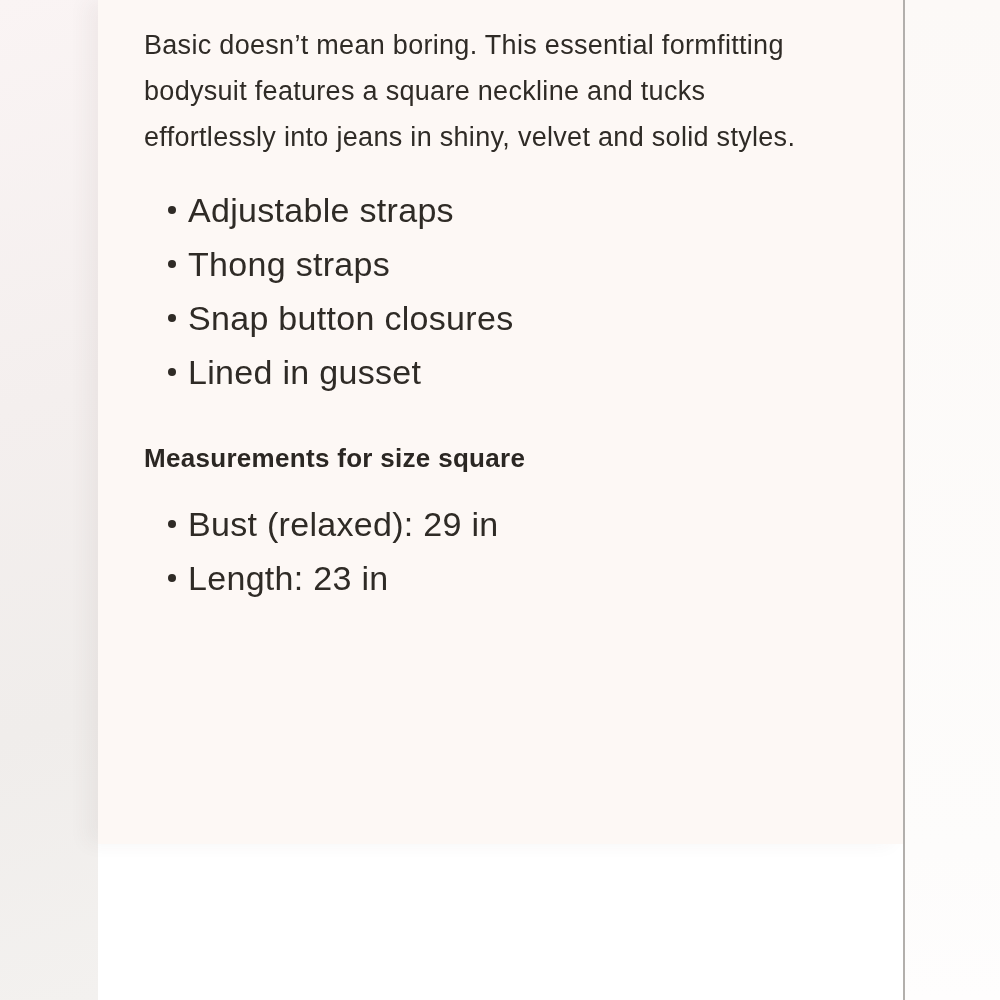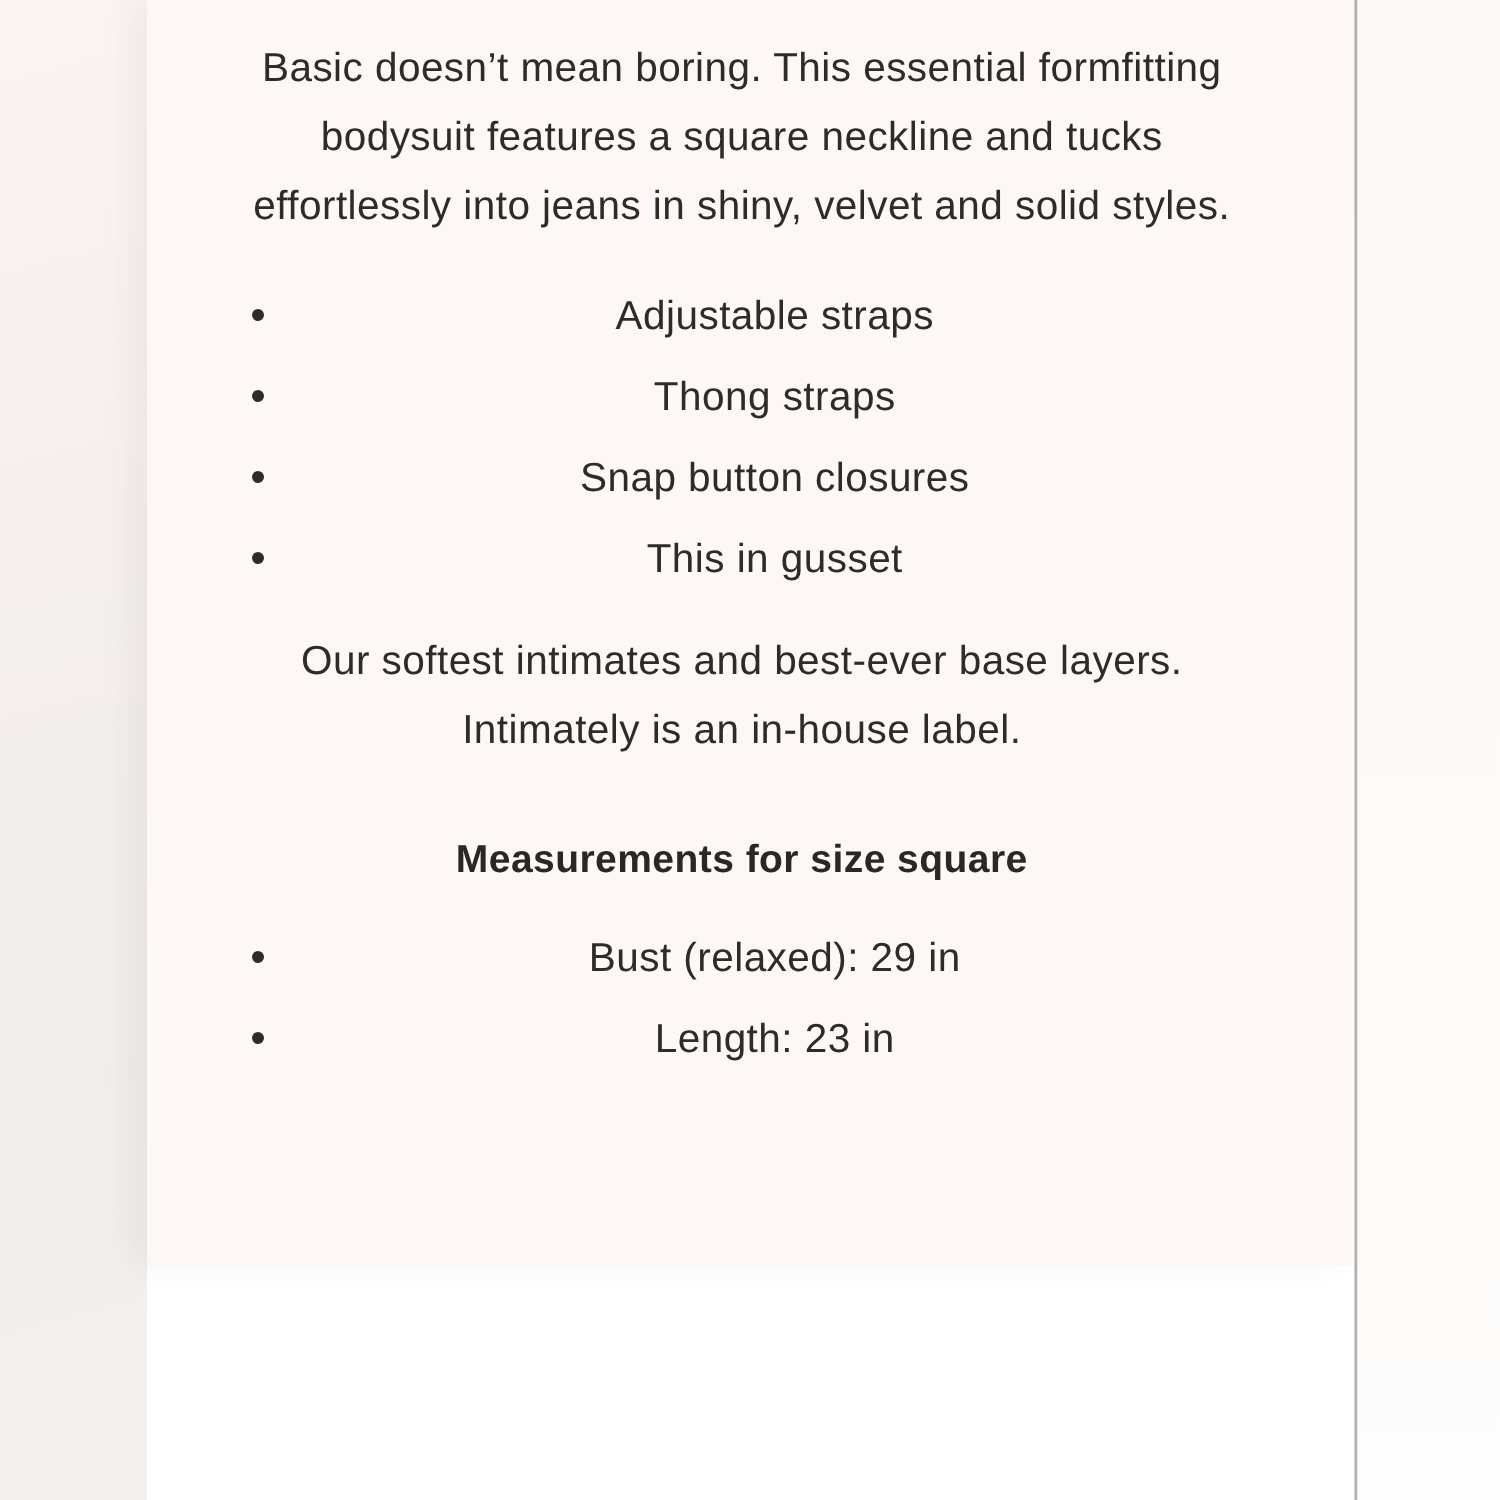--- a/index.html
+++ b/index.html
@@ -21,21 +21,20 @@
   }
   .left-gutter{
     width:98px;height:1000px;flex:0 0 98px;
     background:linear-gradient(165deg,var(--left-gutter-top) 0%,#f4efee 40%,var(--left-gutter-bottom) 72%,#f3f1ef 100%);
   }
   .card{
     width:805px;flex:0 0 805px;height:844px;
     background:var(--card-bg);
     box-shadow:-12px 0 18px rgba(70,58,50,0.05);
     padding:22px 58px 0 46px;
-    text-align:center;
   }
   .divider{
     width:2px;flex:0 0 2px;height:1000px;
     background:var(--divider);
   }
   .right-gutter{
     flex:1;height:1000px;
     background:linear-gradient(180deg,var(--right-gutter) 0%,#fdfcfb 85%,#fefdfd 100%);
   }
   .intro{
@@ -44,21 +43,21 @@
     white-space:pre-line;
   }
   ul{
     list-style:none;margin:0;padding:0;
   }
   .features{margin-top:27px;}
   .measurements-list{margin-top:26px;}
   li{
     position:relative;
     padding-left:44px;
-    font-size:27px;line-height:46px;letter-spacing:0.3px;
+    font-size:34px;line-height:46px;letter-spacing:0.3px;
   }
   li + li{margin-top:8px;}
   .dot{
     position:absolute;left:24px;top:19px;
     width:8px;height:8px;border-radius:50%;
     background:var(--text);
   }
   h3{
     margin:46px 0 0;
     font-size:26px;line-height:34px;font-weight:700;letter-spacing:0.3px;
@@ -89,27 +88,25 @@
     <li>
       <span class="dot"></span>
       <span>Thong straps</span>
     </li>
     <li>
       <span class="dot"></span>
       <span>Snap button closures</span>
     </li>
     <li>
       <span class="dot"></span>
-      <span>This in gusset</span>
+      <span>Lined in gusset</span>
     </li>
   </ul>
 
 
-  <p class="body-line">Our softest intimates and best-ever base layers.
-Intimately is an in-house label.</p>
 
 
 
 
   <h3>Measurements for size square</h3>
 
   <ul class="measurements-list">
     <li>
       <span class="dot"></span>
       <span>Bust (relaxed): 29 in</span>

